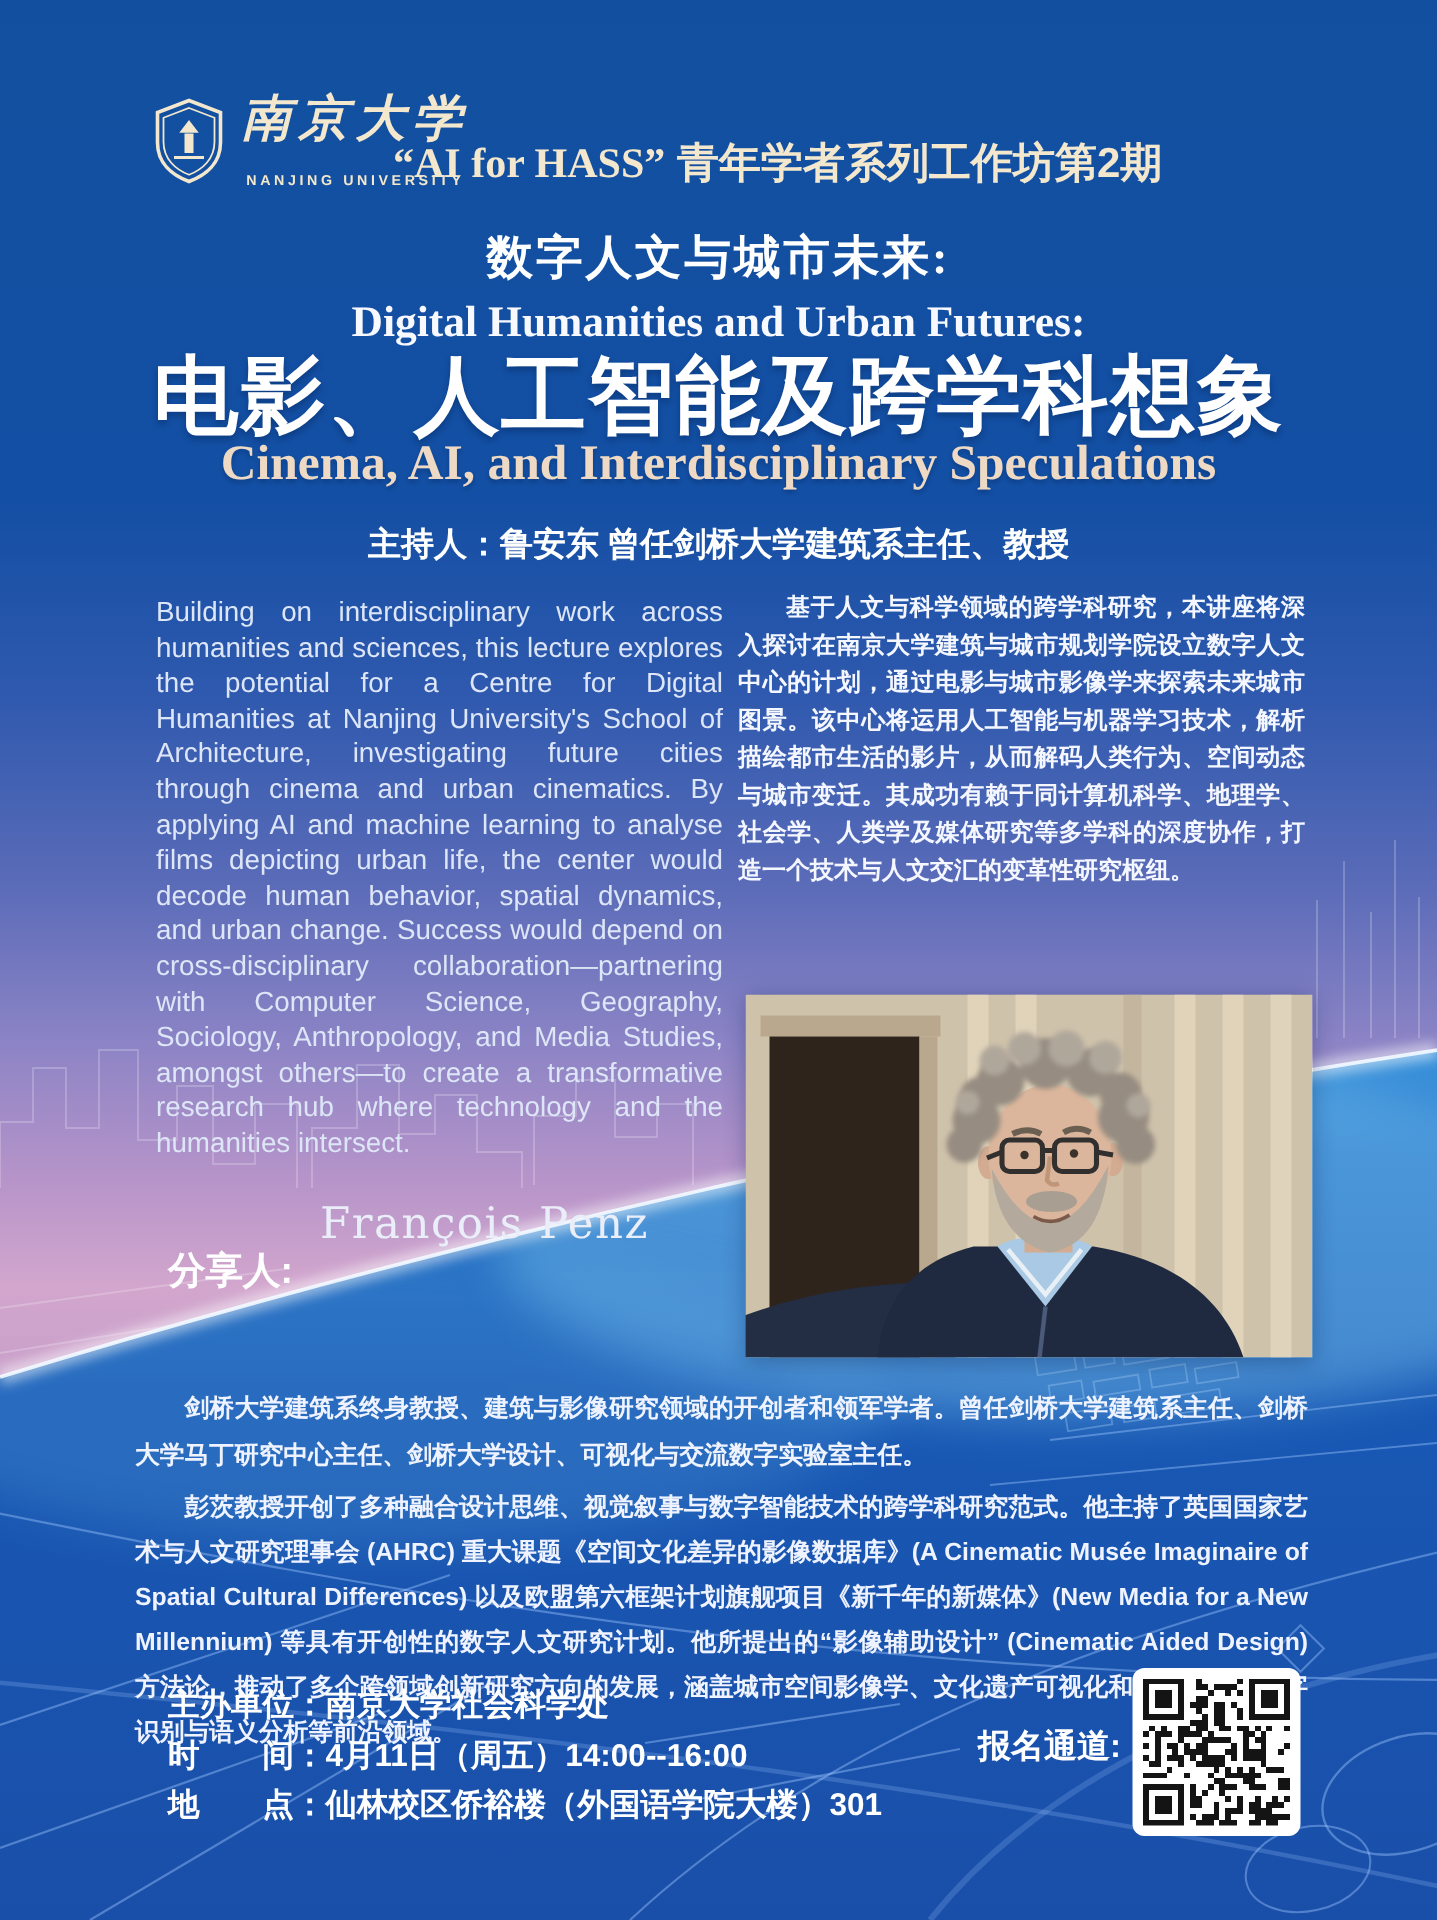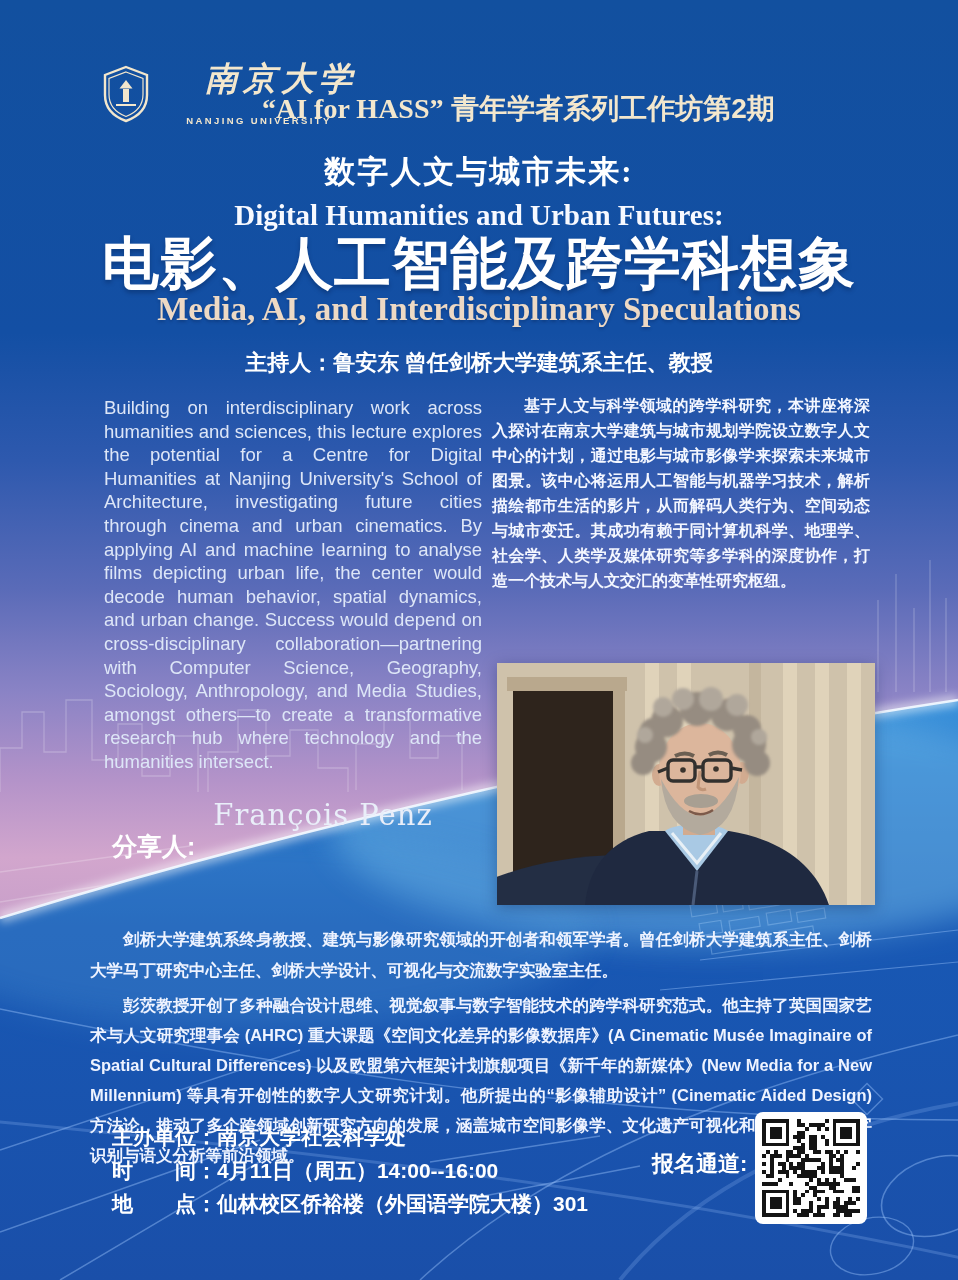--- a/index.html
+++ b/index.html
@@ -16,21 +16,21 @@
       #8a83c5 54%, #b493c9 61%, #d2a6cd 67%, #c49cc8 74%, #a98fc0 82%, #9a87bc 100%);
   }
   .deco { position:absolute; inset:0; z-index:1; }
   .layer { position:absolute; z-index:2; }
 
   
   .logo-row { left:103px; top:62px; display:flex; align-items:center; gap:12px; }
   .logo-text { display:flex; flex-direction:column; align-items:center; }
   .uni-cn {
     font-family:"DejaVu Serif", serif; font-style:italic; font-weight:bold;
-    font-size:33px; color:#f3e7cd; letter-spacing:5px; line-height:1;margin-left:44px;
+    font-size:33px; color:#f3e7cd; letter-spacing:5px; line-height:1;
   }
   .uni-en { font-size:9.5px; letter-spacing:2.4px; color:#f3e7cd; margin-top:20px; font-weight:bold; }
   .series { left:262px; top:90px; font-size:28px; font-weight:bold; color:#f3e7cd; white-space:nowrap; }
   .series .en { font-family:"Liberation Serif", serif; }
 
   
   .center { left:0; width:100%; text-align:center;font-family:Liberation Serif, serif; }
   .t-sub-cn  { top:151px; font-size:31px; font-weight:bold; color:#ffffff; letter-spacing:2px; }
   .t-sub-en  { top:199px; font-size:29px; font-weight:600; color:#f7f9ff; }
   .t-main-cn { top:226px; font-size:57px; font-weight:900; color:#ffffff; letter-spacing:1px;
@@ -167,21 +167,21 @@
   </div>
 </div>
 <div class="layer series">
   <span class="en">“AI for HASS”</span>
   <span>青年学者系列工作坊第2期</span>
 </div>
 
 <div class="layer center t-sub-cn">数字人文与城市未来:</div>
 <div class="layer center t-sub-en">Digital Humanities and Urban Futures:</div>
 <div class="layer center t-main-cn">电影、人工智能及跨学科想象</div>
-<div class="layer center t-main-en">Media, AI, and Interdisciplinary Speculations</div>
+<div class="layer center t-main-en">Cinema, AI, and Interdisciplinary Speculations</div>
 <div class="layer center t-host">主持人：鲁安东 曾任剑桥大学建筑系主任、教授</div>
 
 <div class="layer abstract-en">Building on interdisciplinary work across humanities and sciences, this lecture explores the potential for a Centre for Digital Humanities at Nanjing University's School of Architecture, investigating future cities through cinema and urban cinematics. By applying AI and machine learning to analyse films depicting urban life, the center would decode human behavior, spatial dynamics, and urban change. Success would depend on cross-disciplinary collaboration—partnering with Computer Science, Geography, Sociology, Anthropology, and Media Studies, amongst others—to create a transformative research hub where technology and the humanities intersect.</div>
 <div class="layer abstract-cn">基于人文与科学领域的跨学科研究，本讲座将深入探讨在南京大学建筑与城市规划学院设立数字人文中心的计划，通过电影与城市影像学来探索未来城市图景。该中心将运用人工智能与机器学习技术，解析描绘都市生活的影片，从而解码人类行为、空间动态与城市变迁。其成功有赖于同计算机科学、地理学、社会学、人类学及媒体研究等多学科的深度协作，打造一个技术与人文交汇的变革性研究枢纽。</div>
 
 <div class="layer speaker-label">分享人:</div>
 <div class="layer speaker-names">
   <div class="name-en">François Penz</div>
 </div>
 

